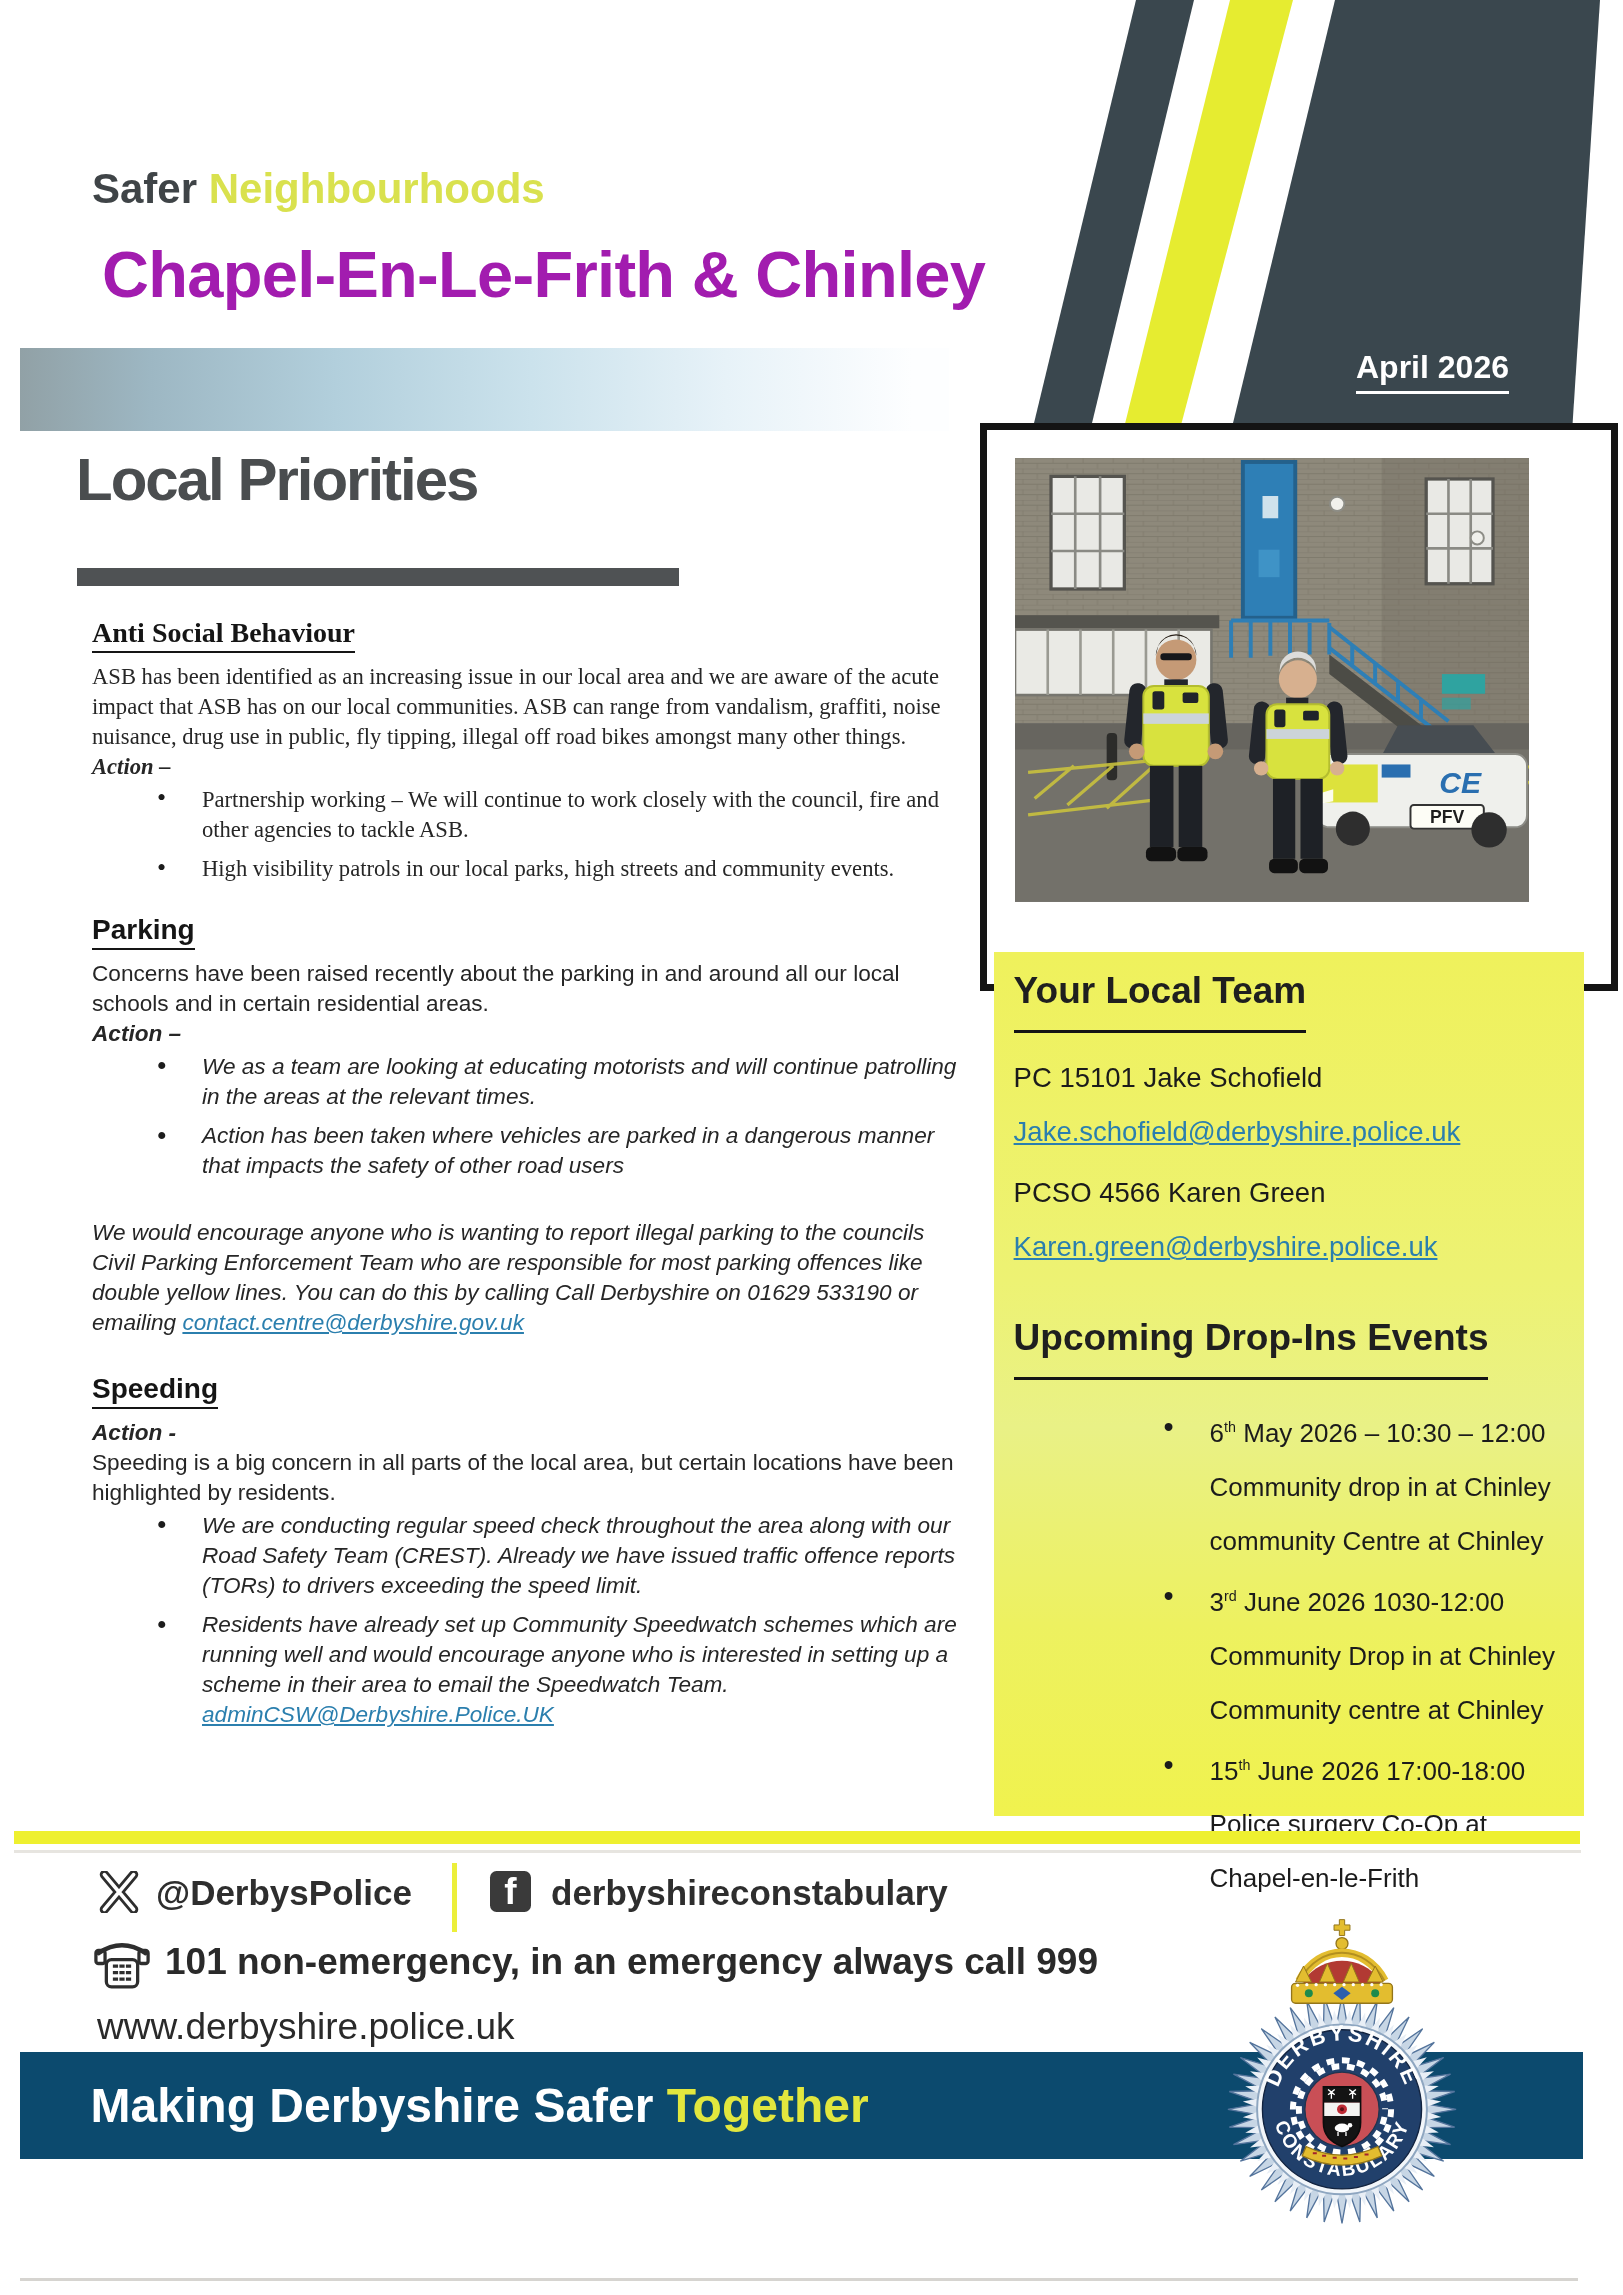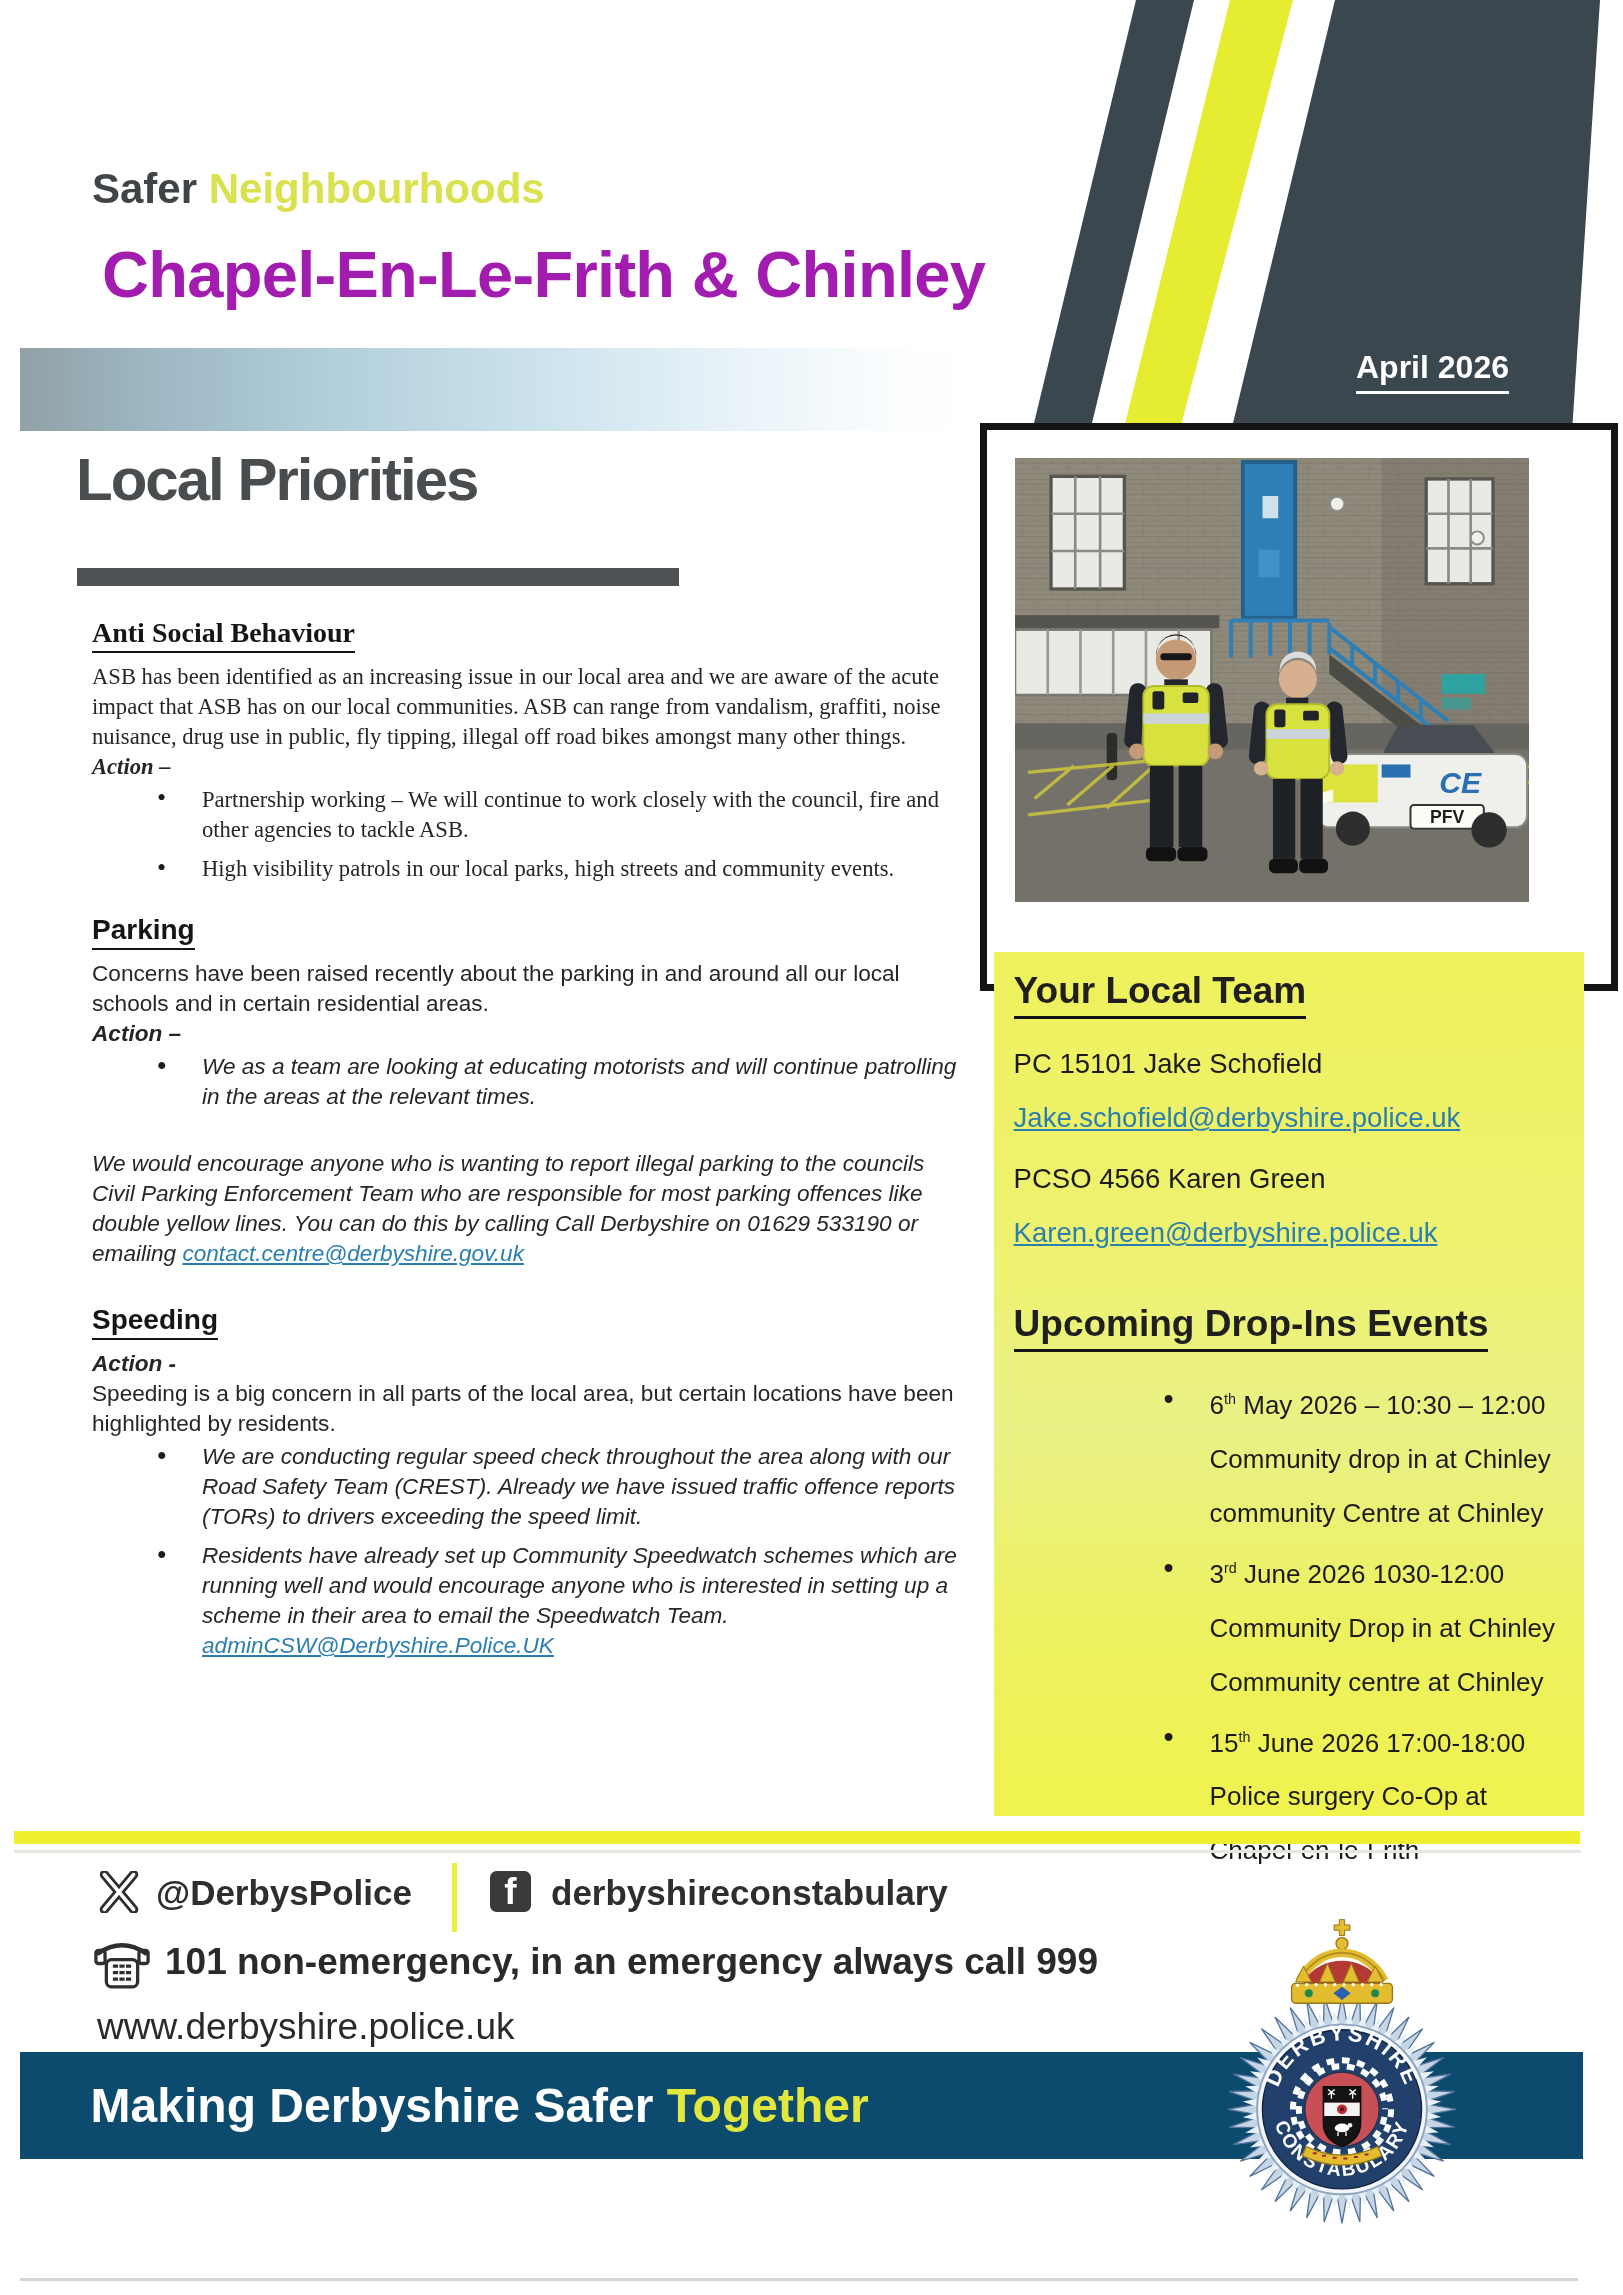--- a/index.html
+++ b/index.html
@@ -46,21 +46,21 @@
   
   .photo-frame{left:980px;top:423px;width:569px;height:499px;border:7.9px solid #141414;
     background:#ffffff;padding:27.5px;box-sizing:content-box;}
   .photo-frame svg{display:block;}
 
   
   .side-panel{left:994px;top:952px;width:590px;height:864px;
     background:linear-gradient(180deg,#eff15c 0%,#edf273 38%,#e9f186 55%,#edf160 78%,#f0f24e 100%);
     box-sizing:border-box;padding:18.3px 19.6px 0 19.6px;}
   .panel-h{font-size:37px;font-weight:800;color:#1f1f1f;display:inline-block;
-    border-bottom:3.9px solid #141414;padding-bottom:4px;margin:0;}
+    border-bottom:3.9px solid #141414;padding-bottom:18px;margin:0;}
   .team-name{font-size:27.5px;color:#1b1b1b;margin-top:29px;}
   .team-email{font-size:27.5px;margin-top:22px;}
   .events-h{margin-top:54px;}
   .event-list{margin:19.6px 0 0 196px;}
   .event{margin-bottom:1.3px;}
   .event-line{position:relative;font-size:26px;line-height:54px;color:#1b1b1b;white-space:nowrap;}
   .event-line.first::before{content:"\2022";position:absolute;left:-46px;top:0;font-size:29px;}
   .event-line sup{font-size:55%;vertical-align:super;}
 
   
@@ -111,20 +111,21 @@
       <li>High visibility patrols in our local parks, high streets and community events.</li>
     </ul>
   </div>
 
   <div>
     <div class="h-section">Parking</div><br>
     <p class="body-text">Concerns have been raised recently about the parking in and around all our local schools and in certain residential areas.</p>
     <p class="body-text action">Action –</p>
     <ul class="bullets italic">
       <li>We as a team are looking at educating motorists and will continue  patrolling in the areas at the relevant times.</li>
+      <li>Action has been taken where vehicles are parked in a dangerous manner that impacts the safety of other road users</li>
     </ul>
     <p class="body-text italic note"><span>We would encourage anyone who is wanting to report illegal parking to the councils Civil Parking Enforcement Team who are responsible for most parking offences like double yellow lines. You can do this by calling Call Derbyshire on 01629 533190 or emailing </span><a class="email-link">contact.centre@derbyshire.gov.uk</a></p>
   </div>
 
   <div>
     <div class="h-section">Speeding</div><br>
     <p class="body-text action">Action -</p>
     <p class="body-text">Speeding is a big concern in all parts of the local area, but certain locations have been highlighted by residents.</p>
     <ul class="bullets italic">
       <li>We are conducting regular speed check throughout the area along with our Road Safety Team (CREST).  Already we have issued traffic offence reports (TORs) to drivers exceeding the speed limit.</li>

